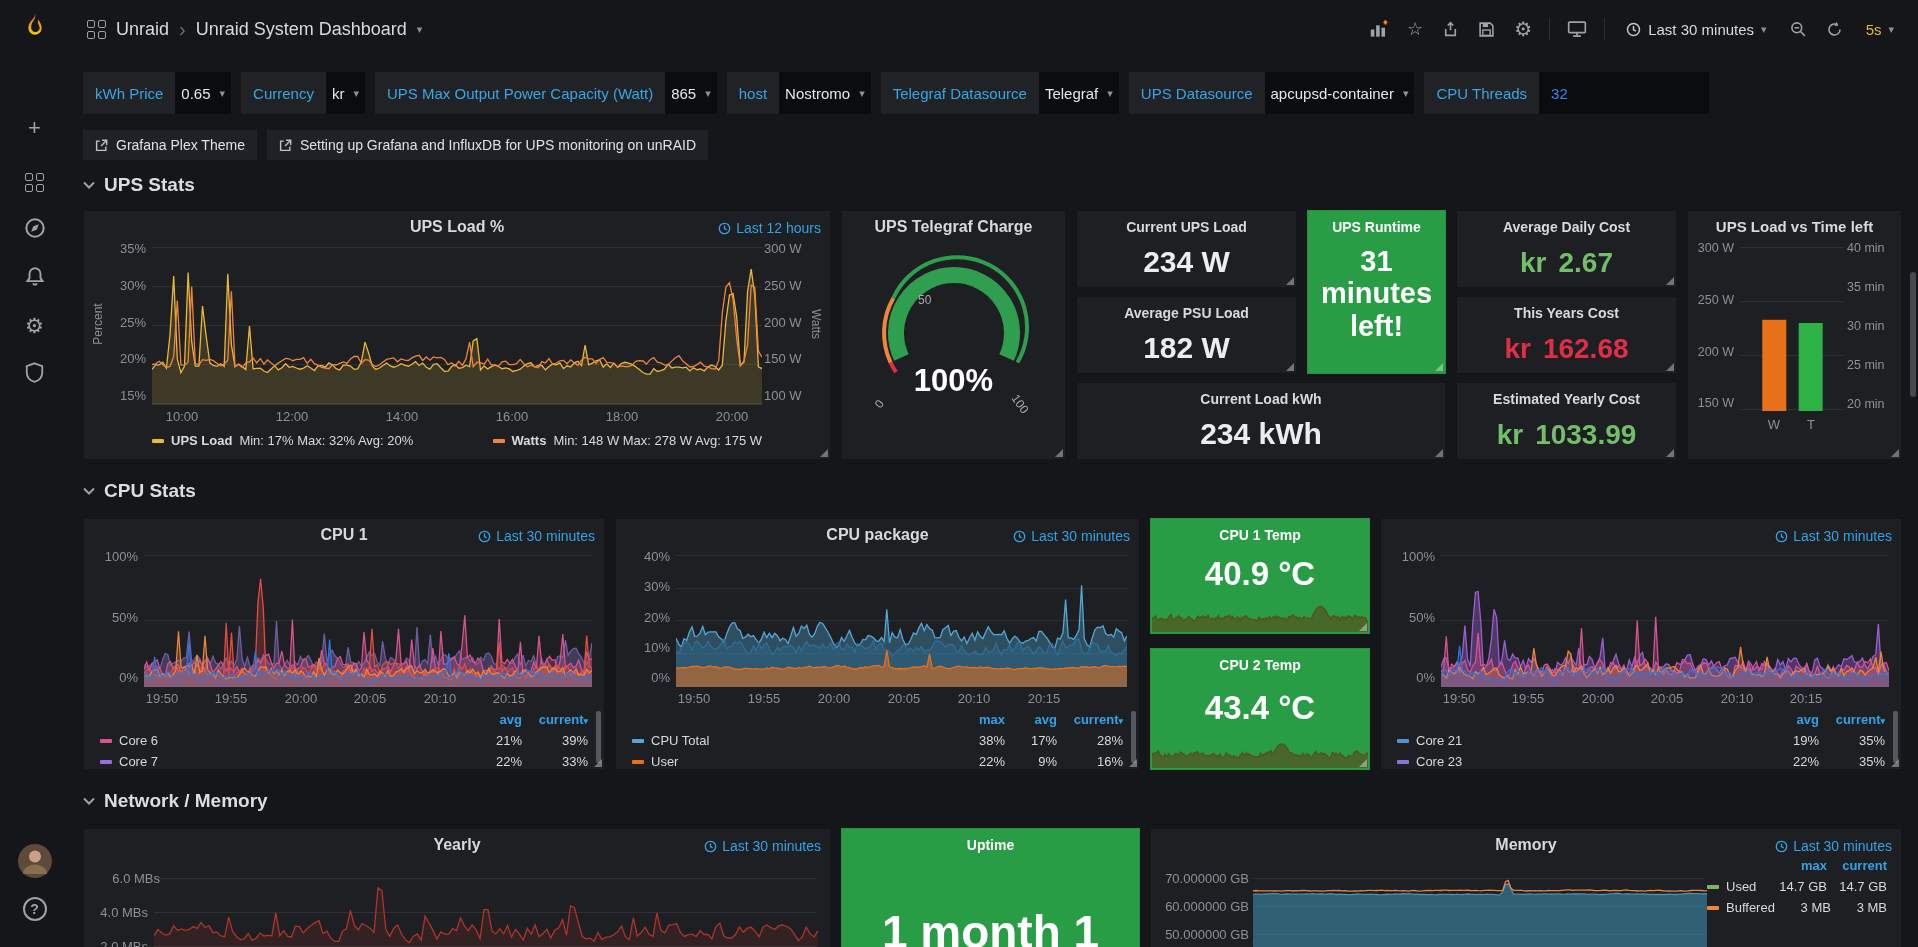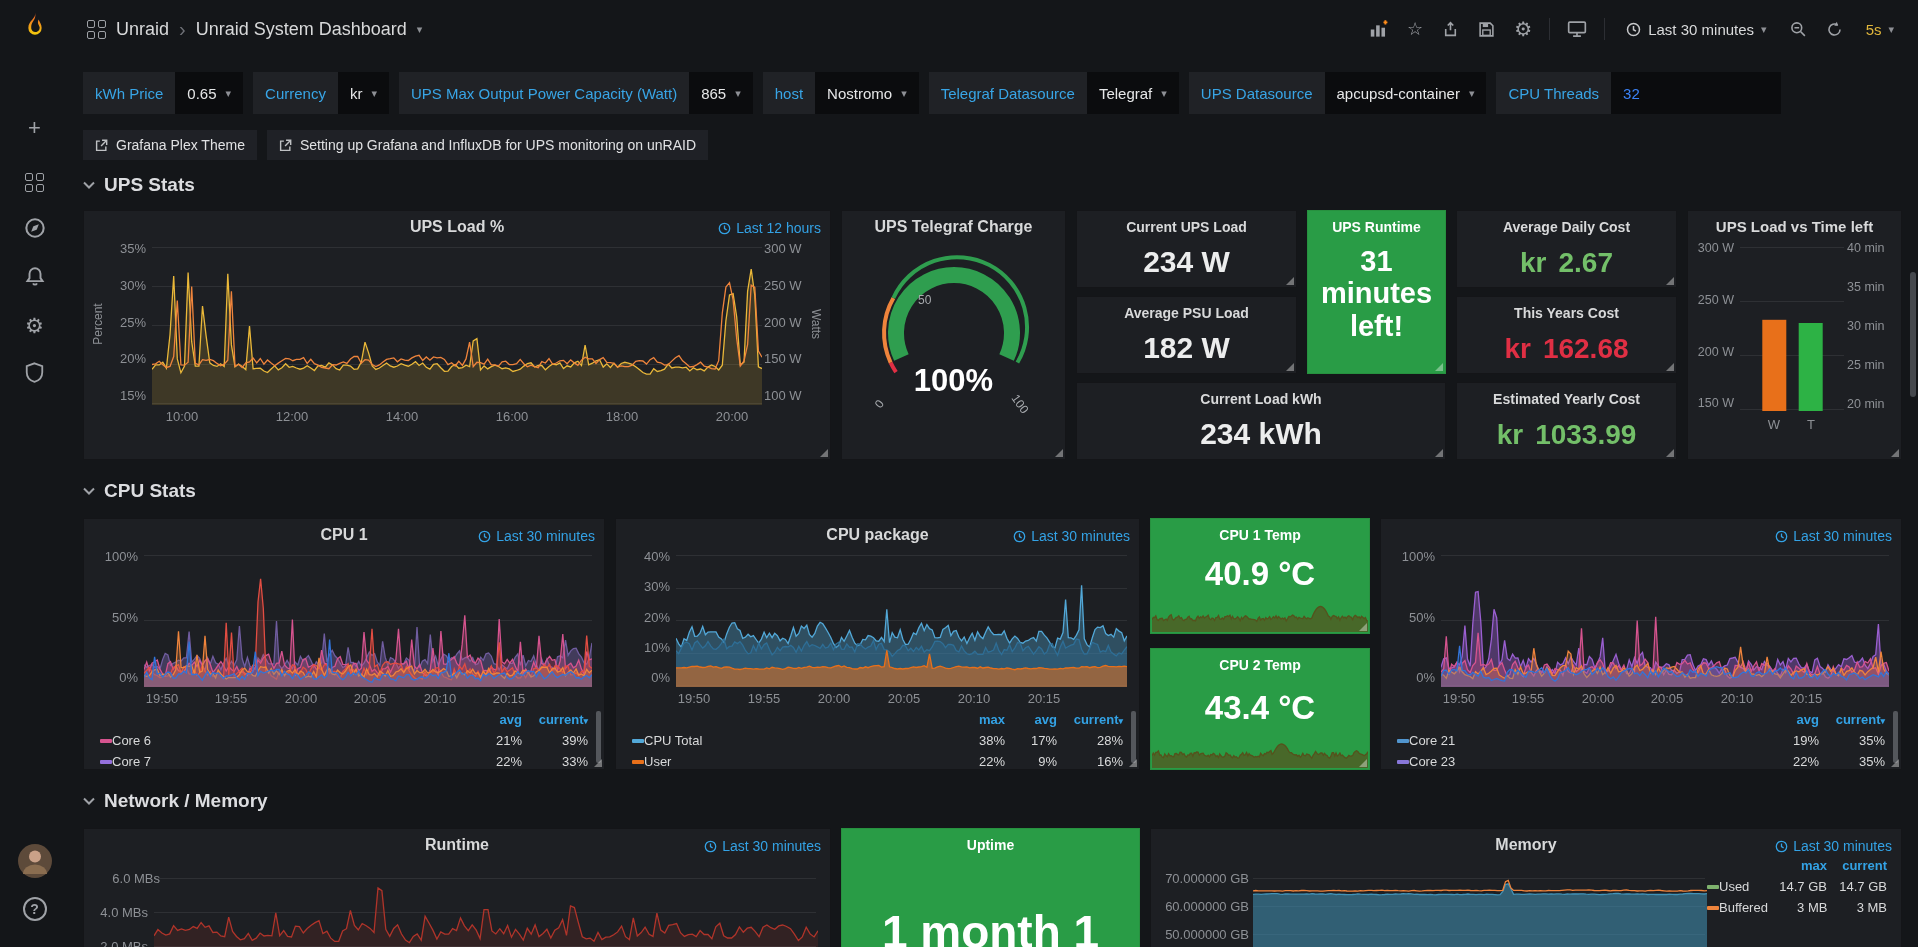--- a/index.html
+++ b/index.html
@@ -29,21 +29,21 @@
   .vdiv{width:1px;height:22px;background:#2c2e33;}
   .time-btn{background:none;border:none;color:#d8d9da;font-size:15px;display:flex;align-items:center;gap:7px;
     cursor:pointer;font-family:inherit;}
   .interval-text{color:#e0b63b;font-size:15px;}
 
   
   .dashboard{position:absolute;left:69px;top:58px;right:0;bottom:0;overflow:hidden;}
   .submenu{position:absolute;left:14px;top:14px;display:flex;gap:10px;}
   .chip{display:flex;height:42px;font-size:15px;}
   .chip-label{background:#202226;color:#38a5e6;display:flex;align-items:center;padding:0 12px;white-space:nowrap;}
-  .chip-value{background:#0b0c0e;color:#e6e7e8;display:flex;align-items:center;gap:9px;padding:0 12px;cursor:pointer;white-space:nowrap;}
+  .chip-value{background:#0b0c0e;color:#e6e7e8;display:flex;align-items:center;gap:9px;padding:0 6px;cursor:pointer;white-space:nowrap;}
   .chip-input{background:#0b0c0e;color:#3b82f6;display:flex;align-items:center;padding:0 12px;width:170px;cursor:text;}
   .links{position:absolute;left:14px;top:72px;display:flex;gap:10px;}
   .link-chip{height:30px;background:#1f2126;display:flex;align-items:center;gap:8px;padding:0 12px;
     font-size:14px;color:#e0e1e3;cursor:pointer;}
   .section{position:absolute;left:14px;height:26px;display:flex;align-items:center;gap:9px;
     font-size:19px;font-weight:700;color:#dcdde0;cursor:pointer;}
   .section svg{flex:none;}
 
   .panel{position:absolute;background:#1d1f23;border:1px solid #141518;}
   .panel::after{content:"";position:absolute;right:2px;bottom:2px;width:0;height:0;
@@ -63,21 +63,21 @@
   .chart{position:absolute;overflow:hidden;}
   .chart svg{display:block;}
   .gridline{position:absolute;height:1px;background:rgba(255,255,255,0.08);}
   .net-tick{position:absolute;font-size:13px;color:#8d9095;text-align:right;}
 
   .legend-flex{position:absolute;display:flex;justify-content:space-between;font-size:13px;color:#d8d9da;}
   .legend-entry{display:flex;align-items:center;gap:7px;cursor:pointer;white-space:nowrap;}
   .legend-marker{width:12px;height:4px;border-radius:1px;flex:none;}
   .lg-table{position:absolute;font-size:13px;color:#d8d9da;}
   .lg-row{display:flex;align-items:center;height:21px;}
-  .lg-name{flex:1;display:flex;align-items:center;cursor:pointer;}
+  .lg-name{flex:1;display:flex;align-items:center;gap:7px;cursor:pointer;}
   .lg-col{width:52px;text-align:right;}
   .lg-col.wide{width:66px;}
   .lg-head{color:#33a2e5;font-weight:700;}
   .lg-scroll{position:absolute;width:5px;background:#54575c;border-radius:2px;}
 
   .stat-title{position:absolute;top:8px;left:0;right:0;text-align:center;font-size:14px;font-weight:700;color:#d8d9da;}
   .panel.green .stat-title{color:#fff;}
   .stat-value{position:absolute;left:0;right:0;text-align:center;font-weight:700;color:#eceded;}
   .val-green{color:#73bf69;}
   .val-red{color:#e02f44;}
@@ -330,20 +330,32 @@
             <path d="M0.0 122.3L3.6 117.8L7.2 117.9L10.8 115.2L14.4 121.2L18.0 87.8L21.7 29.0L25.3 111.9L28.9 125.8L32.5 119.1L36.1 25.6L39.7 94.7L43.3 119.0L46.9 119.1L50.5 59.0L54.1 88.9L57.8 115.9L61.4 118.5L65.0 119.4L68.6 116.7L72.2 119.4L75.8 26.8L79.4 97.9L83.0 119.8L86.6 117.1L90.2 119.6L93.8 122.6L97.5 79.1L101.1 121.8L104.7 121.4L108.3 121.2L111.9 124.0L115.5 125.5L119.1 122.0L122.7 118.8L126.3 122.9L129.9 120.8L133.6 116.8L137.2 120.3L140.8 119.4L144.4 121.0L148.0 122.2L151.6 121.1L155.2 118.8L158.8 121.0L162.4 123.5L166.0 118.8L169.6 118.3L173.3 120.1L176.9 115.9L180.5 117.9L184.1 121.6L187.7 123.0L191.3 118.1L194.9 118.2L198.5 119.1L202.1 122.3L205.7 121.9L209.3 115.1L213.0 95.1L216.6 105.9L220.2 118.9L223.8 122.4L227.4 121.0L231.0 118.5L234.6 116.0L238.2 118.9L241.8 120.2L245.4 119.0L249.1 116.7L252.7 118.2L256.3 119.2L259.9 117.2L263.5 114.6L267.1 118.5L270.7 116.0L274.3 120.3L277.9 122.1L281.5 117.4L285.1 116.7L288.8 120.7L292.4 124.3L296.0 124.1L299.6 119.5L303.2 117.6L306.8 121.2L310.4 120.6L314.0 118.2L317.6 119.7L321.2 94.0L324.9 91.6L328.5 123.0L332.1 118.9L335.7 121.9L339.3 119.6L342.9 118.1L346.5 119.5L350.1 121.7L353.7 120.8L357.3 121.9L360.9 124.5L364.6 123.5L368.2 122.2L371.8 119.1L375.4 116.5L379.0 115.8L382.6 120.0L386.2 118.4L389.8 118.5L393.4 122.8L397.0 119.5L400.7 117.0L404.3 117.9L407.9 115.9L411.5 121.5L415.1 118.8L418.7 119.9L422.3 115.8L425.9 114.2L429.5 118.6L433.1 98.0L436.7 117.9L440.4 116.2L444.0 113.8L447.6 112.8L451.2 120.1L454.8 116.8L458.4 120.5L462.0 116.2L465.6 120.2L469.2 116.5L472.8 115.3L476.4 116.2L480.1 117.4L483.7 119.7L487.3 122.5L490.9 125.5L494.5 127.2L498.1 127.1L501.7 121.7L505.3 124.5L508.9 123.6L512.5 122.1L516.2 117.0L519.8 121.0L523.4 120.1L527.0 120.1L530.6 120.9L534.2 120.2L537.8 123.9L541.4 120.7L545.0 122.7L548.6 122.0L552.2 123.9L555.9 120.1L559.5 117.9L563.1 119.5L566.7 123.0L570.3 118.2L573.9 73.8L577.5 48.0L581.1 46.7L584.7 70.1L588.3 118.0L592.0 115.2L595.6 44.4L599.2 22.2L602.8 48.5L606.4 119.8L610.0 121.6" fill="none" stroke="#eab839" stroke-width="1.3"></path>
             <path d="M0.0 117.5L3.6 116.9L7.2 114.3L10.8 117.8L14.4 120.5L18.0 119.5L21.7 109.5L25.3 53.6L28.9 117.9L32.5 118.2L36.1 115.2L39.7 39.5L43.3 116.3L46.9 117.9L50.5 112.7L54.1 113.3L57.8 112.5L61.4 113.7L65.0 116.4L68.6 118.7L72.2 117.1L75.8 113.3L79.4 44.3L83.0 119.3L86.6 117.2L90.2 120.5L93.8 115.9L97.5 114.9L101.1 111.0L104.7 115.9L108.3 111.5L111.9 117.2L115.5 113.0L119.1 116.1L122.7 118.7L126.3 116.1L129.9 113.7L133.6 111.4L137.2 111.8L140.8 113.7L144.4 112.3L148.0 112.4L151.6 110.6L155.2 116.5L158.8 112.3L162.4 116.6L166.0 118.1L169.6 120.5L173.3 121.0L176.9 121.7L180.5 117.7L184.1 118.0L187.7 116.3L191.3 114.9L194.9 116.4L198.5 112.0L202.1 109.5L205.7 109.4L209.3 116.2L213.0 112.7L216.6 113.2L220.2 117.5L223.8 119.6L227.4 117.9L231.0 115.1L234.6 112.4L238.2 111.7L241.8 110.9L245.4 114.8L249.1 112.0L252.7 113.1L256.3 113.5L259.9 110.9L263.5 109.1L267.1 108.3L270.7 113.4L274.3 110.0L277.9 113.2L281.5 109.9L285.1 110.8L288.8 110.4L292.4 112.4L296.0 117.6L299.6 115.7L303.2 119.0L306.8 114.3L310.4 118.4L314.0 111.9L317.6 95.1L321.2 119.7L324.9 115.3L328.5 115.6L332.1 117.1L335.7 112.2L339.3 117.9L342.9 117.8L346.5 119.1L350.1 114.9L353.7 114.2L357.3 117.5L360.9 117.7L364.6 116.7L368.2 112.4L371.8 116.7L375.4 119.8L379.0 118.1L382.6 119.7L386.2 120.7L389.8 114.6L393.4 116.0L397.0 111.6L400.7 117.3L404.3 116.0L407.9 113.8L411.5 113.4L415.1 116.8L418.7 112.9L422.3 115.9L425.9 118.3L429.5 113.2L433.1 110.2L436.7 111.9L440.4 111.9L444.0 116.4L447.6 112.6L451.2 110.7L454.8 115.3L458.4 115.7L462.0 116.4L465.6 120.1L469.2 118.9L472.8 119.6L476.4 119.6L480.1 118.2L483.7 114.4L487.3 113.7L490.9 114.0L494.5 117.1L498.1 112.7L501.7 110.6L505.3 115.2L508.9 115.8L512.5 118.1L516.2 117.7L519.8 114.1L523.4 110.7L527.0 108.6L530.6 113.8L534.2 116.7L537.8 120.0L541.4 119.5L545.0 117.6L548.6 115.2L552.2 119.2L555.9 120.0L559.5 121.7L563.1 122.1L566.7 113.7L570.3 66.1L573.9 40.1L577.5 35.7L581.1 52.9L584.7 91.6L588.3 119.0L592.0 114.0L595.6 97.6L599.2 38.2L602.8 40.4L606.4 104.0L610.0 110.3" fill="none" stroke="#ef843c" stroke-width="1.3"></path>
           </svg>
         </div>
       <span class="x-tick" style="left:98px;top:198px;">10:00</span>
       <span class="x-tick" style="left:208px;top:198px;">12:00</span>
       <span class="x-tick" style="left:318px;top:198px;">14:00</span>
       <span class="x-tick" style="left:428px;top:198px;">16:00</span>
       <span class="x-tick" style="left:538px;top:198px;">18:00</span>
       <span class="x-tick" style="left:648px;top:198px;">20:00</span>
+      <div class="legend-flex" style="left:68px;width:610px;top:222px;">
+        <span class="legend-entry">
+          <span class="legend-marker" style="background: rgb(234, 184, 57);"></span>
+          <b>UPS Load</b>
+            <span>Min: 17% Max: 32% Avg: 20%</span>
+        </span>
+        <span class="legend-entry">
+          <span class="legend-marker" style="background: rgb(239, 132, 60);"></span>
+          <b>Watts</b>
+            <span>Min: 148 W Max: 278 W Avg: 175 W</span>
+        </span>
+      </div>
     </div>
 
     <div class="panel" style="left:772px;top:152px;width:225px;height:250px;">
       <div class="panel-title">UPS Telegraf Charge</div>
       <svg style="position:absolute;left:22px;top:40px;" width="180" height="140" viewBox="0 0 180 140">
         <path d="M32 121.1 A70 70 0 0 1 26.6 111.6" fill="none" stroke="#e02f44" stroke-width="4"></path>
         <path d="M26.6 111.6 A70 70 0 0 1 29.4 47" fill="none" stroke="#ef843c" stroke-width="4"></path>
         <path d="M29.4 47 A70 70 0 1 1 153.4 111.6" fill="none" stroke="#2f9e4f" stroke-width="4"></path>
         <path d="M37.4 106.5 A58 58 0 1 1 142.6 106.5" fill="none" stroke="#2f9e4f" stroke-width="16"></path>
       </svg>
@@ -631,21 +643,21 @@
     </div>
 
     <div class="section" style="top:730px;">
       <svg width="12" height="8" viewBox="0 0 12 8">
           <path d="M1 1.5l5 5 5-5" fill="none" stroke="#9fa2a7" stroke-width="2"></path>
         </svg>
       <span>Network / Memory</span>
     </div>
 
     <div class="panel" style="left:14px;top:770px;width:748px;height:250px;">
-      <div class="panel-title">Runtime</div>
+      <div class="panel-title">Yearly</div>
       <div class="time-link">
         <svg width="13" height="13" viewBox="0 0 14 14">
             <circle cx="7" cy="7" r="5.6" fill="none" stroke="#33a2e5" stroke-width="1.4"></circle>
             <path d="M7 3.8v3.4l2.3 1.3" fill="none" stroke="#33a2e5" stroke-width="1.4"></path>
           </svg>
         <span>Last 30 minutes</span>
       </div>
       <span class="net-tick" style="left:20px;width:56px;top:42px;text-align:right;">6.0 MBs</span>
       <span class="net-tick" style="left:8px;width:56px;top:76px;">4.0 MBs</span>
       <span class="net-tick" style="left:8px;width:56px;top:110px;">2.0 MBs</span>

